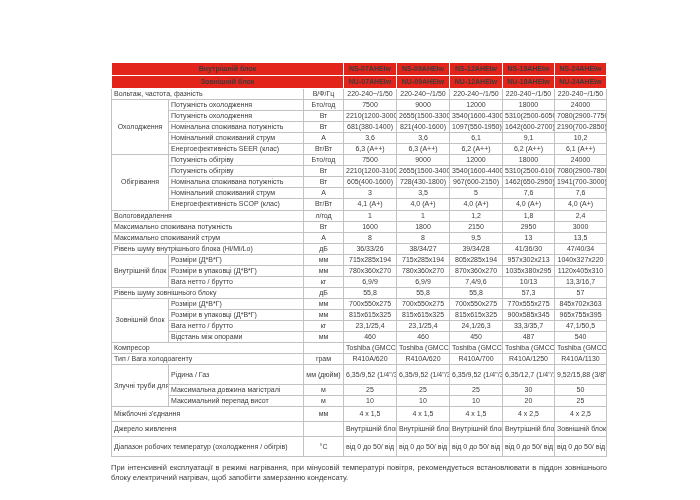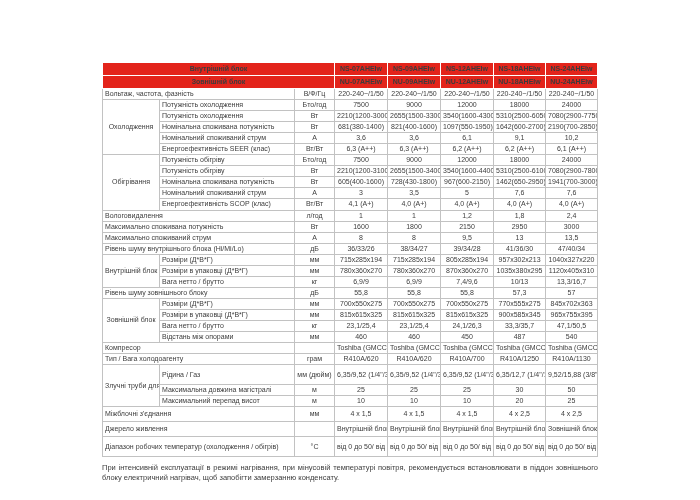--- a/index.html
+++ b/index.html
@@ -1,18 +1,18 @@
 <!DOCTYPE html>
 <html><head>
 <meta charset="utf-8">
 <style>
   html,body{margin:0;padding:0;background:#ffffff;}
   body{width:700px;height:500px;overflow:hidden;font-family:"Liberation Sans",sans-serif;}
   .page{position:relative;width:700px;height:500px;background:#fff;}
-  .content{position:absolute;left:102px;top:62px;width:496px;}
+  .content{position:absolute;left:111px;top:62px;width:496px;}
   table.spec{border-collapse:collapse;table-layout:fixed;width:496px;}
   table.spec td{font-size:7px;line-height:1.15;color:#3c3c3c;padding:1px 2px;vertical-align:middle;
     overflow:hidden;white-space:nowrap;}
   
   td.red{background:#e3241b;color:#ffffff;font-weight:bold;text-align:center;
     border:1px solid #ffffff;height:10px;font-size:7px;}
   
   td.group-cell,td.label-cell,td.unit-cell,td.value-cell{border:1px solid #c2c2c2;}
   td.group-cell{text-align:center;color:#3c3c3c;}
   td.label-cell{text-align:left;padding-left:4px;}

